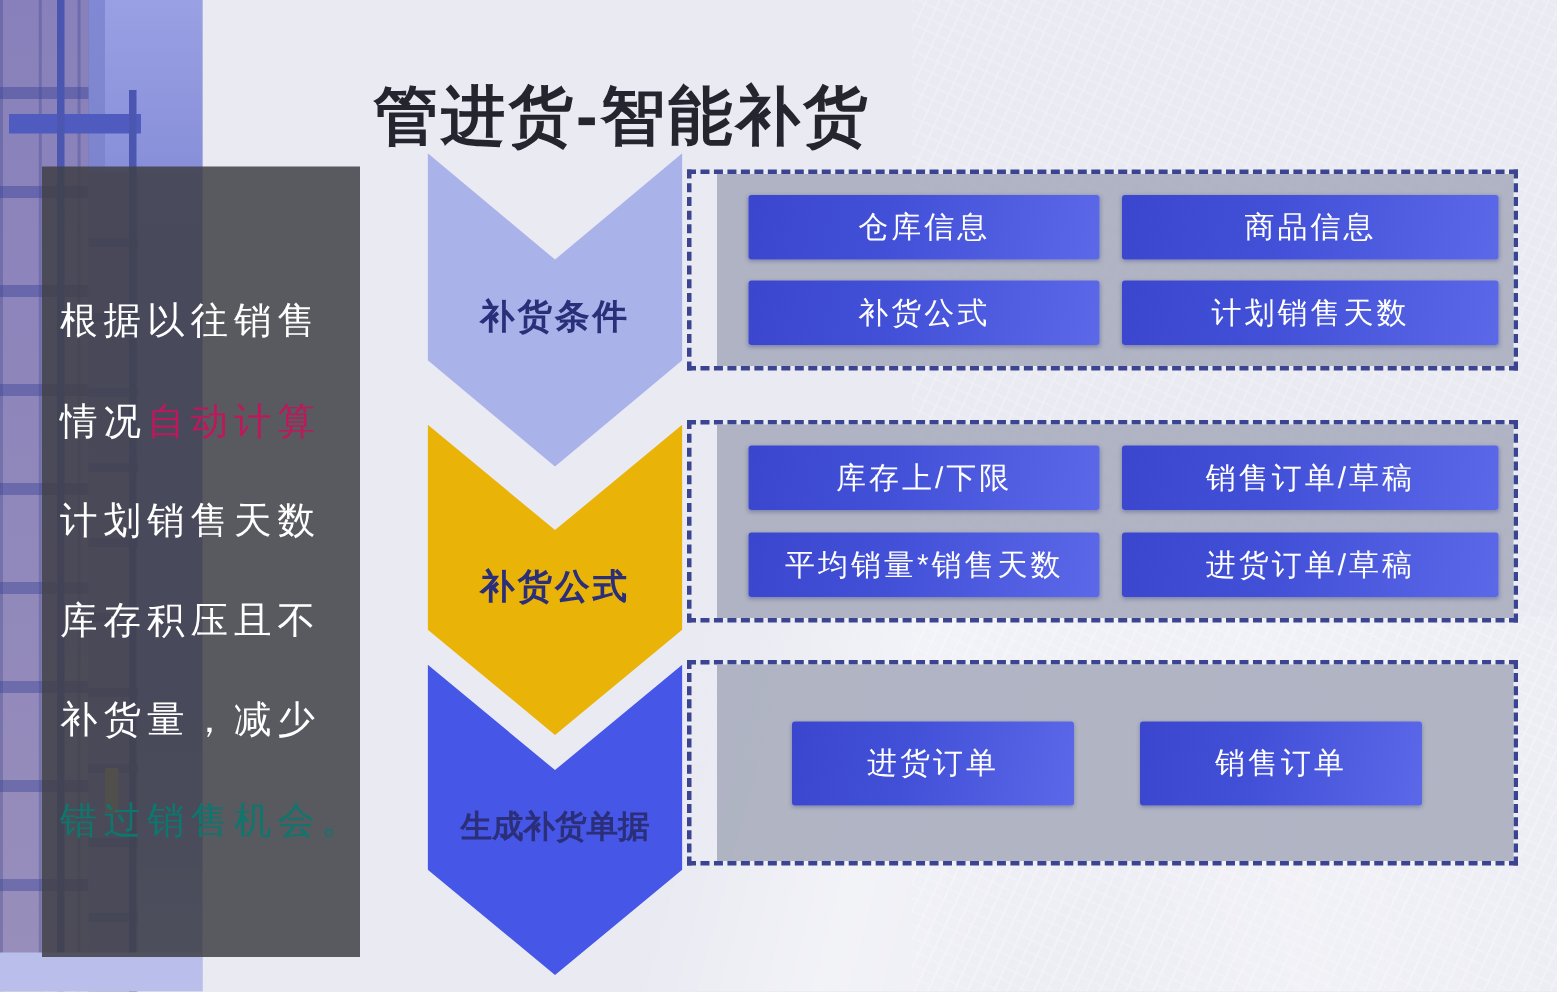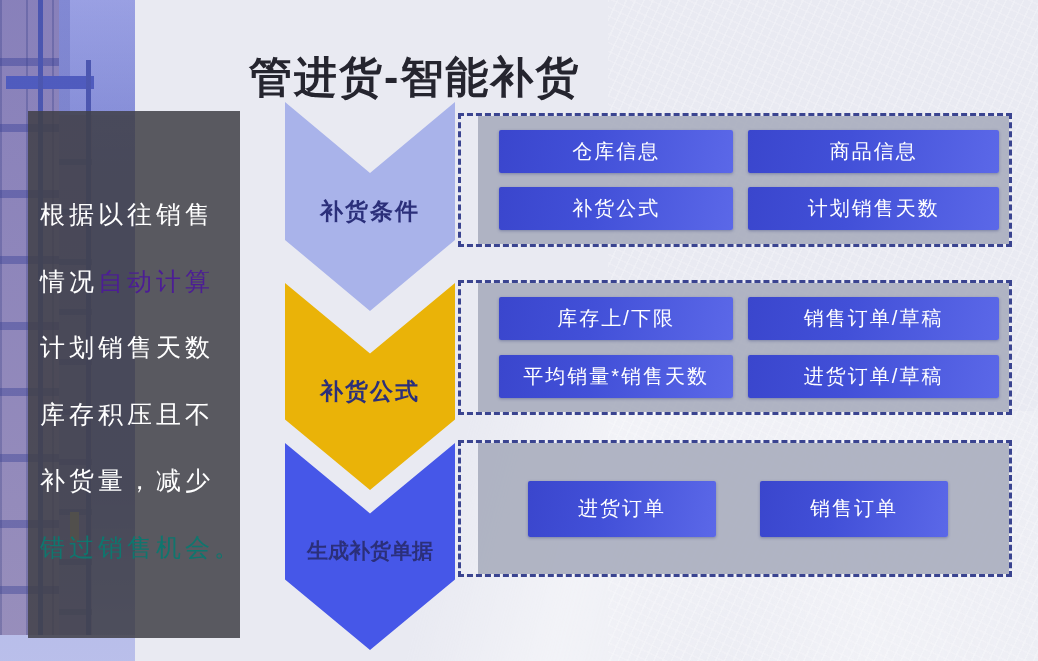--- a/index.html
+++ b/index.html
@@ -88,21 +88,21 @@
     <div class="ph-post" style="left:38px;"></div>
     <div class="ph-post" style="left:86px;top:60px;"></div>
     <div class="ph-yellow"></div>
     <div class="ph-floor"></div>
     <div class="ph-tint"></div>
   </div>
 
   <div class="caption-box">
     <div class="caption">
         <div class="cap-line"><span style="color: rgb(255, 255, 255);">根据以往销售</span></div>
-        <div class="cap-line"><span style="color: rgb(255, 255, 255);">情况</span><span style="color: #4c1d95;">自动计算</span></div>
+        <div class="cap-line"><span style="color: rgb(255, 255, 255);">情况</span><span style="color: #be185d;">自动计算</span></div>
         <div class="cap-line"><span style="color: rgb(255, 255, 255);">计划销售天数</span></div>
         <div class="cap-line"><span style="color: rgb(255, 255, 255);">库存积压且不</span></div>
         <div class="cap-line"><span style="color: rgb(255, 255, 255);">补货量，减少</span></div>
         <div class="cap-line"><span style="color: #0f766e;">错过销售机会。</span></div>
       </div>
   </div>
 
   <h1 class="title" style="color: rgb(37, 37, 47);">管进货-智能补货</h1>
 
   <div id="flow">

